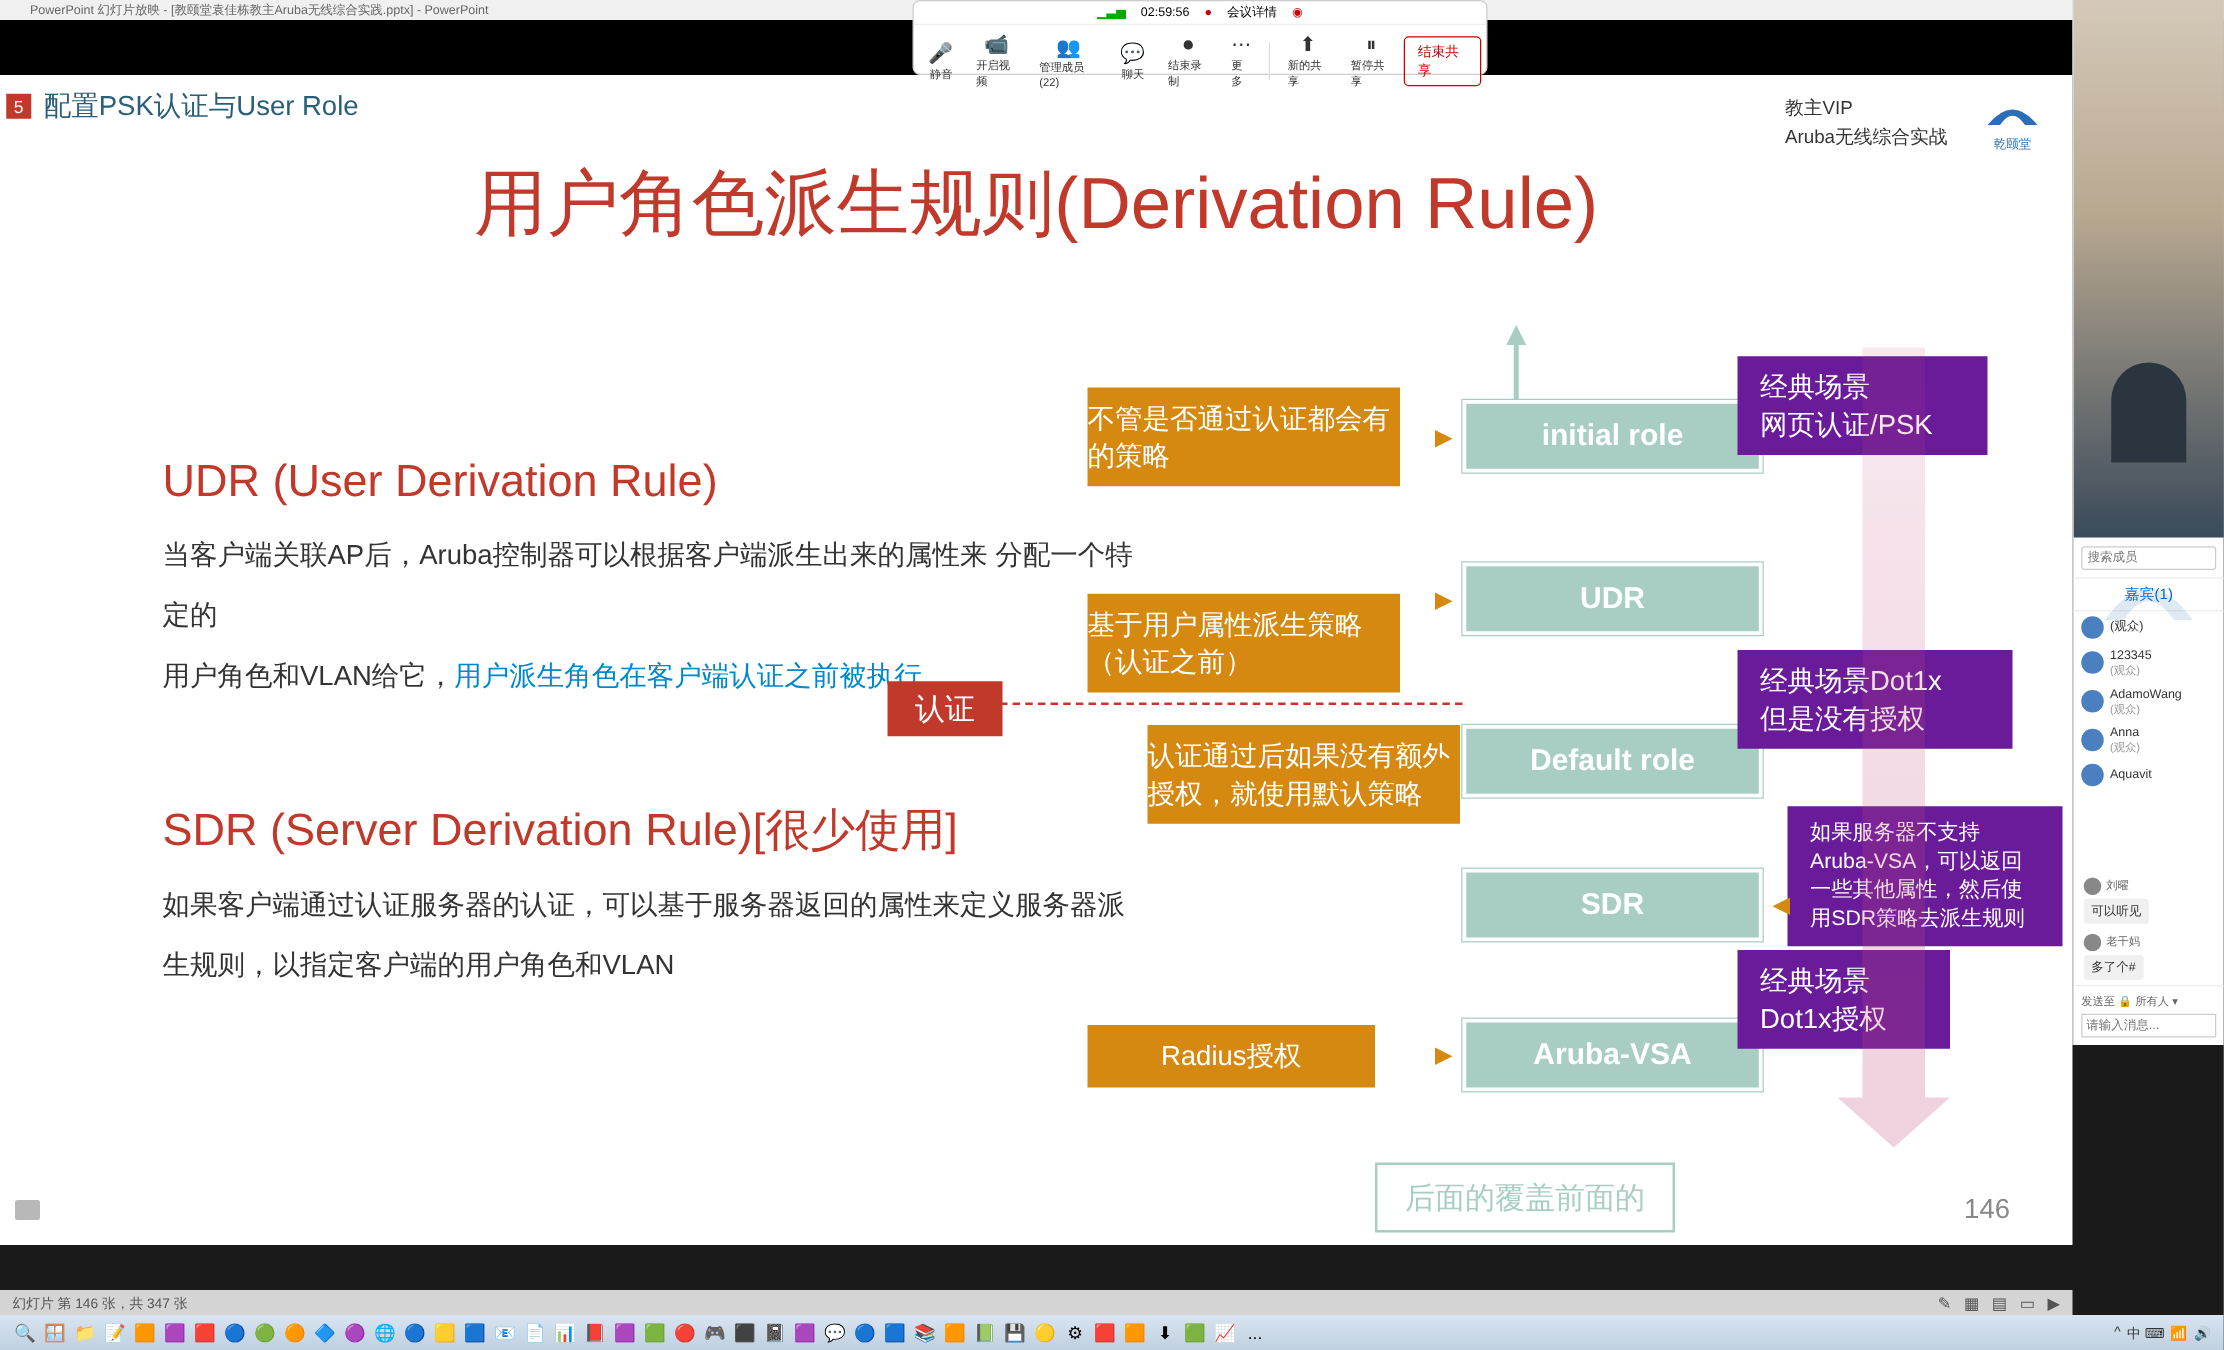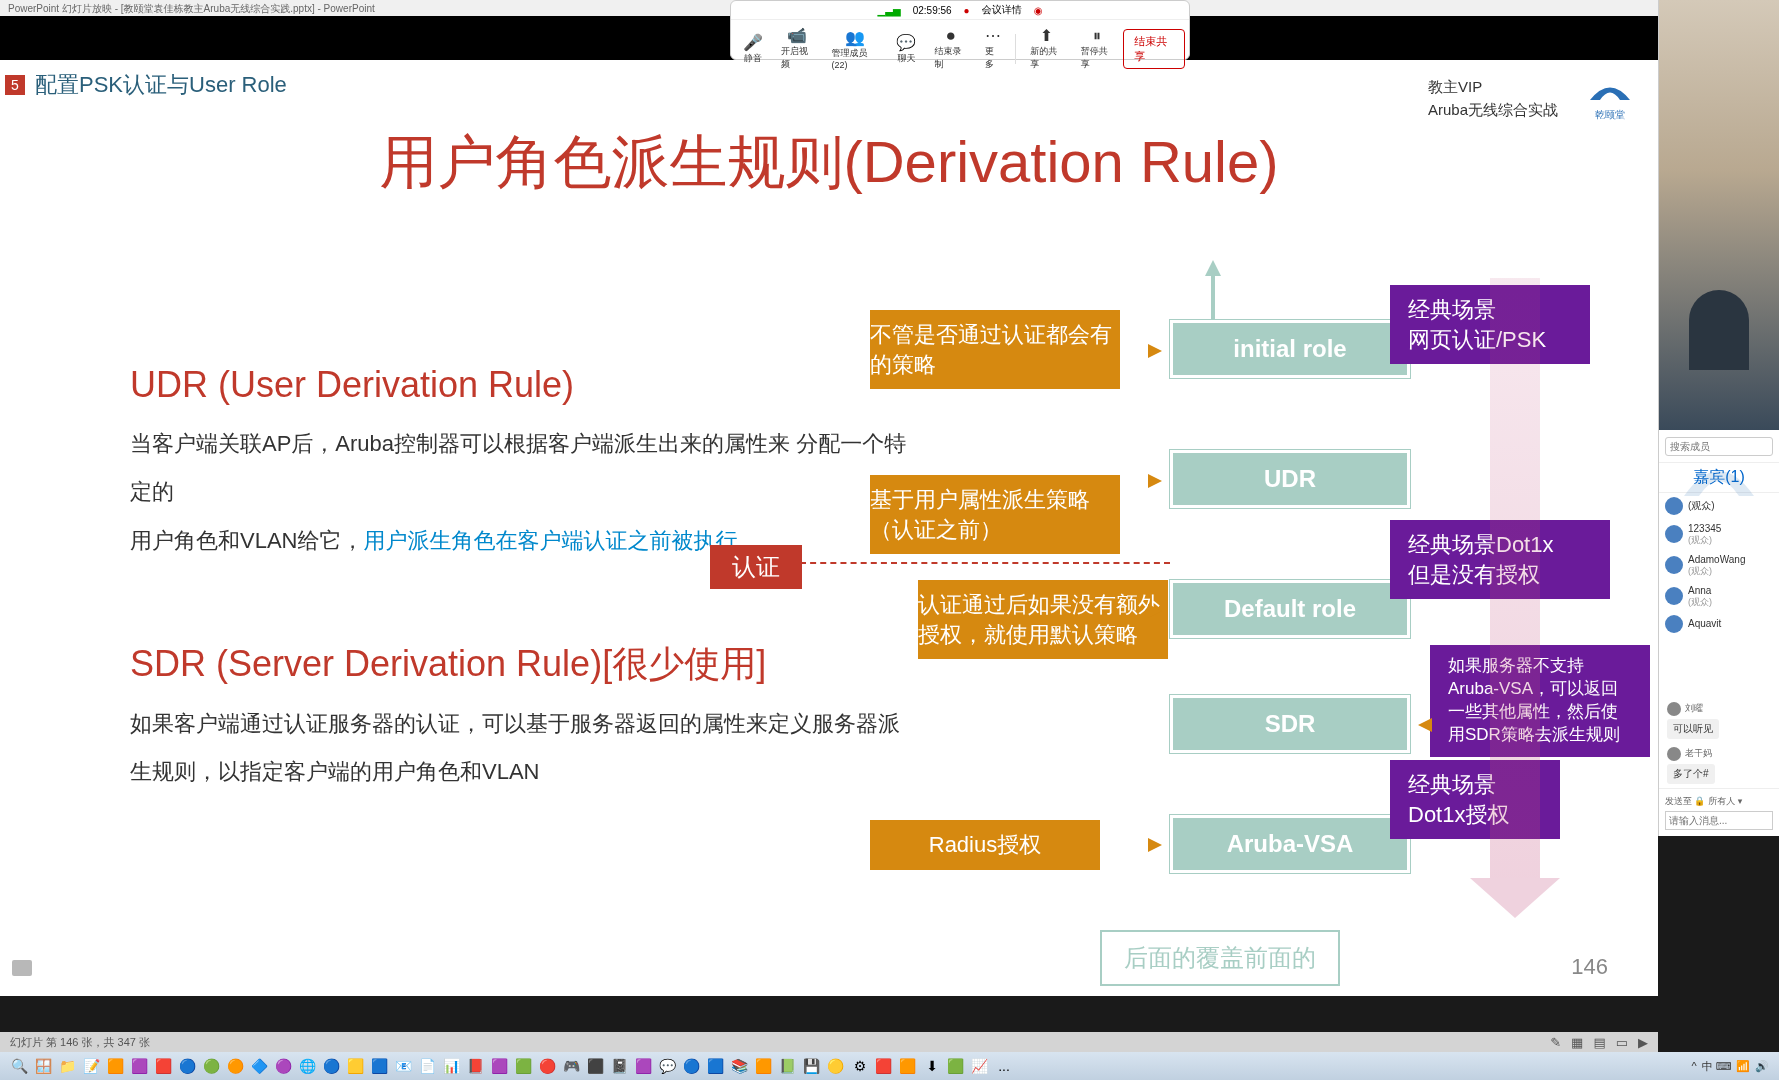--- a/index.html
+++ b/index.html
@@ -1,19 +1,19 @@
 <!DOCTYPE html>
 <html><head>
 <meta charset="utf-8">
 <style>
 * { margin: 0; padding: 0; box-sizing: border-box; }
 body { font-family: "Microsoft YaHei", Arial, sans-serif; background: #1a1a1a; width: 1779px; height: 1080px; overflow: hidden; position: relative; }
 
 
-.title-bar { height: 16px; background: #f0f0f0; display: flex; align-items: flex-end; padding: 0 8px; font-size: 10px; color: #666; }
+.title-bar { height: 16px; background: #f0f0f0; display: flex; align-items: center; padding: 0 24px; font-size: 10px; color: #666; }
 .title-bar .win-controls { margin-left: auto; display: flex; gap: 20px; color: #666; font-size: 12px; }
 
 
 .meeting-toolbar { position: absolute; top: 0; left: 730px; width: 460px; height: 60px; background: #fff; border: 1px solid #ccc; border-radius: 6px; z-index: 100; display: flex; flex-direction: column; }
 .meeting-header { display: flex; align-items: center; justify-content: center; gap: 12px; font-size: 10px; padding: 2px 0; border-bottom: 1px solid #eee; }
 .meeting-header .sig { color: #0a0; }
 .meeting-header .rec { color: #c00; }
 .meeting-tools { display: flex; align-items: center; padding: 4px; gap: 2px; }
 .mtool { display: flex; flex-direction: column; align-items: center; font-size: 9px; color: #333; padding: 2px 8px; cursor: pointer; }
 .mtool .mi { font-size: 16px; }
@@ -89,21 +89,21 @@
 .c4 { top: 778px; left: 1148px; }
 .conn-l { position: absolute; width: 0; height: 0; border-top: 7px solid transparent; border-bottom: 7px solid transparent; border-right: 14px solid #d68910; }
 .c5 { top: 658px; left: 1418px; }
 
 
 .sidebar { position: absolute; top: 0; right: 0; width: 121px; height: 836px; background: #fff; border-left: 1px solid #ccc; display: flex; flex-direction: column; }
 .webcam { width: 121px; height: 430px; background: linear-gradient(180deg, #d4c9b8 0%, #b8a890 40%, #3a4a5a 100%); position: relative; }
 .webcam::after { content: ""; position: absolute; bottom: 60px; left: 30px; width: 60px; height: 80px; background: #2a3540; border-radius: 30px 30px 0 0; }
 .search-box { padding: 6px; border-bottom: 1px solid #eee; }
 .search-box input { width: 100%; font-size: 10px; padding: 3px 4px; border: 1px solid #ccc; border-radius: 3px; }
-.tab-row { font-size: 16px; text-align: center; padding: 4px; border-bottom: 1px solid #eee; color: #0066cc; }
+.tab-row { font-size: 12px; text-align: center; padding: 4px; border-bottom: 1px solid #eee; color: #0066cc; }
 .plist { flex: 1; overflow: hidden; font-size: 10px; }
 .pitem { display: flex; align-items: center; gap: 5px; padding: 4px 6px; }
 .pitem .av { width: 18px; height: 18px; border-radius: 50%; background: #4a80c0; flex-shrink: 0; }
 .pitem .pin { display: flex; flex-direction: column; line-height: 1.2; }
 .pitem .pn { font-size: 10px; color: #333; }
 .pitem .ps { font-size: 9px; color: #999; }
 .chat-item { padding: 4px 8px; font-size: 10px; }
 .chat-item .cn { color: #666; font-size: 9px; margin-bottom: 3px; }
 .chat-item .cm { background: #f0f0f0; padding: 3px 6px; border-radius: 3px; display: inline-block; font-size: 10px; color: #333; }
 .send-area { padding: 6px; border-top: 1px solid #eee; font-size: 10px; }

